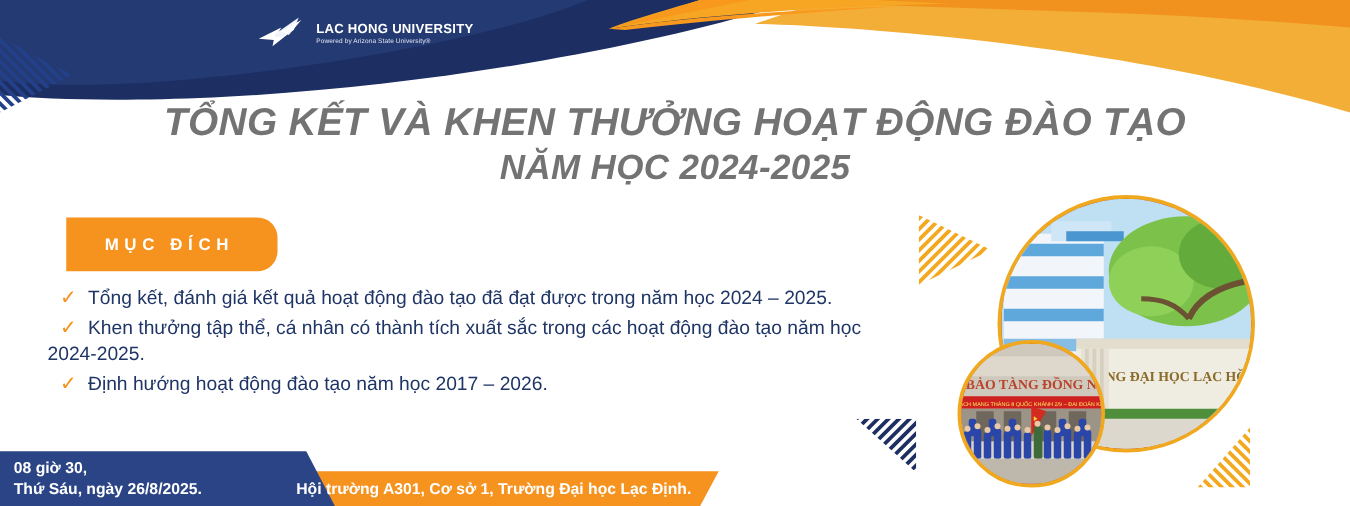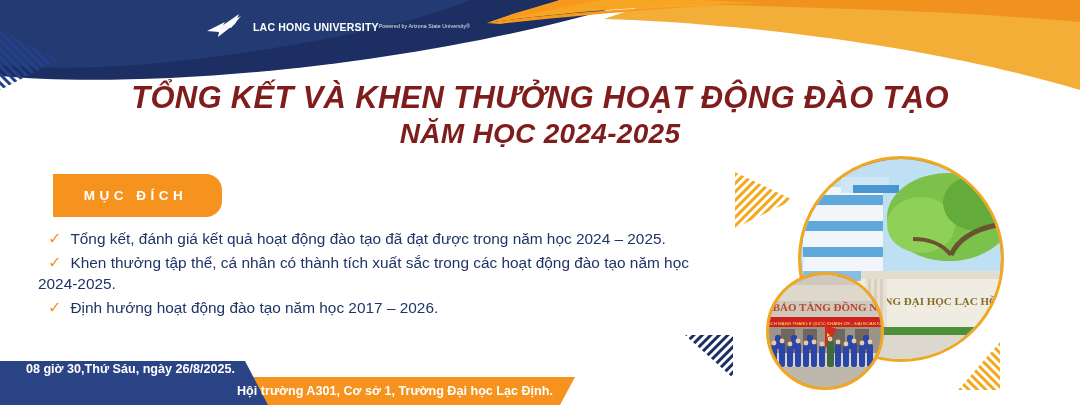--- a/index.html
+++ b/index.html
@@ -19,34 +19,34 @@
   svg.layer{display:block;}
 
   
   #logo-block{
     position:absolute;left:205px;top:10px;
     width:150px;height:34px;
     display:flex;align-items:center;gap:6px;
     z-index:6;
   }
   #logo-mark{width:42px;height:30px;flex:0 0 auto;}
-  #logo-words{display:flex;flex-direction:row;justify-content:flex-end;line-height:1;}
+  #logo-words{display:flex;flex-direction:column;justify-content:flex-end;line-height:1;}
   #logo-title{
     color:#ffffff;font-size:10.5px;font-weight:bold;letter-spacing:.2px;
     white-space:nowrap;
   }
   #logo-sub{
     color:#e3e7f2;font-size:5.2px;letter-spacing:.1px;white-space:nowrap;margin-top:2px;
   }
 
   
   #headline{
     position:absolute;left:0;top:80px;width:1080px;
     text-align:center;z-index:6;
-    color:#7f1d1d;
+    color:#737373;
     font-weight:bold;
     font-style:italic;
     letter-spacing:.3px;
     line-height:1.18;
   }
   #headline .l1{display:block;font-size:31px;}
   #headline .l2{display:block;font-size:28px;}
 
   
   #purpose-badge{
@@ -76,21 +76,21 @@
     padding-left:0;
   }
   .bullet .tick{
     color:#f6921e;font-weight:bold;font-size:16px;
     margin-right:9px;margin-left:10px;
   }
 
   
   #footer-time{
     position:absolute;left:0;top:361px;width:250px;height:44px;z-index:7;
-    display:flex;flex-direction:row;justify-content:center;
+    display:flex;flex-direction:column;justify-content:center;
     padding-left:11px;box-sizing:border-box;
     color:#ffffff;font-size:12.6px;font-weight:bold;line-height:17px;
   }
   #footer-place{
     position:absolute;left:237px;top:377px;width:340px;height:28px;z-index:6;
     display:flex;align-items:center;
     color:#ffffff;font-size:12.6px;font-weight:bold;white-space:nowrap;
   }
 
   

